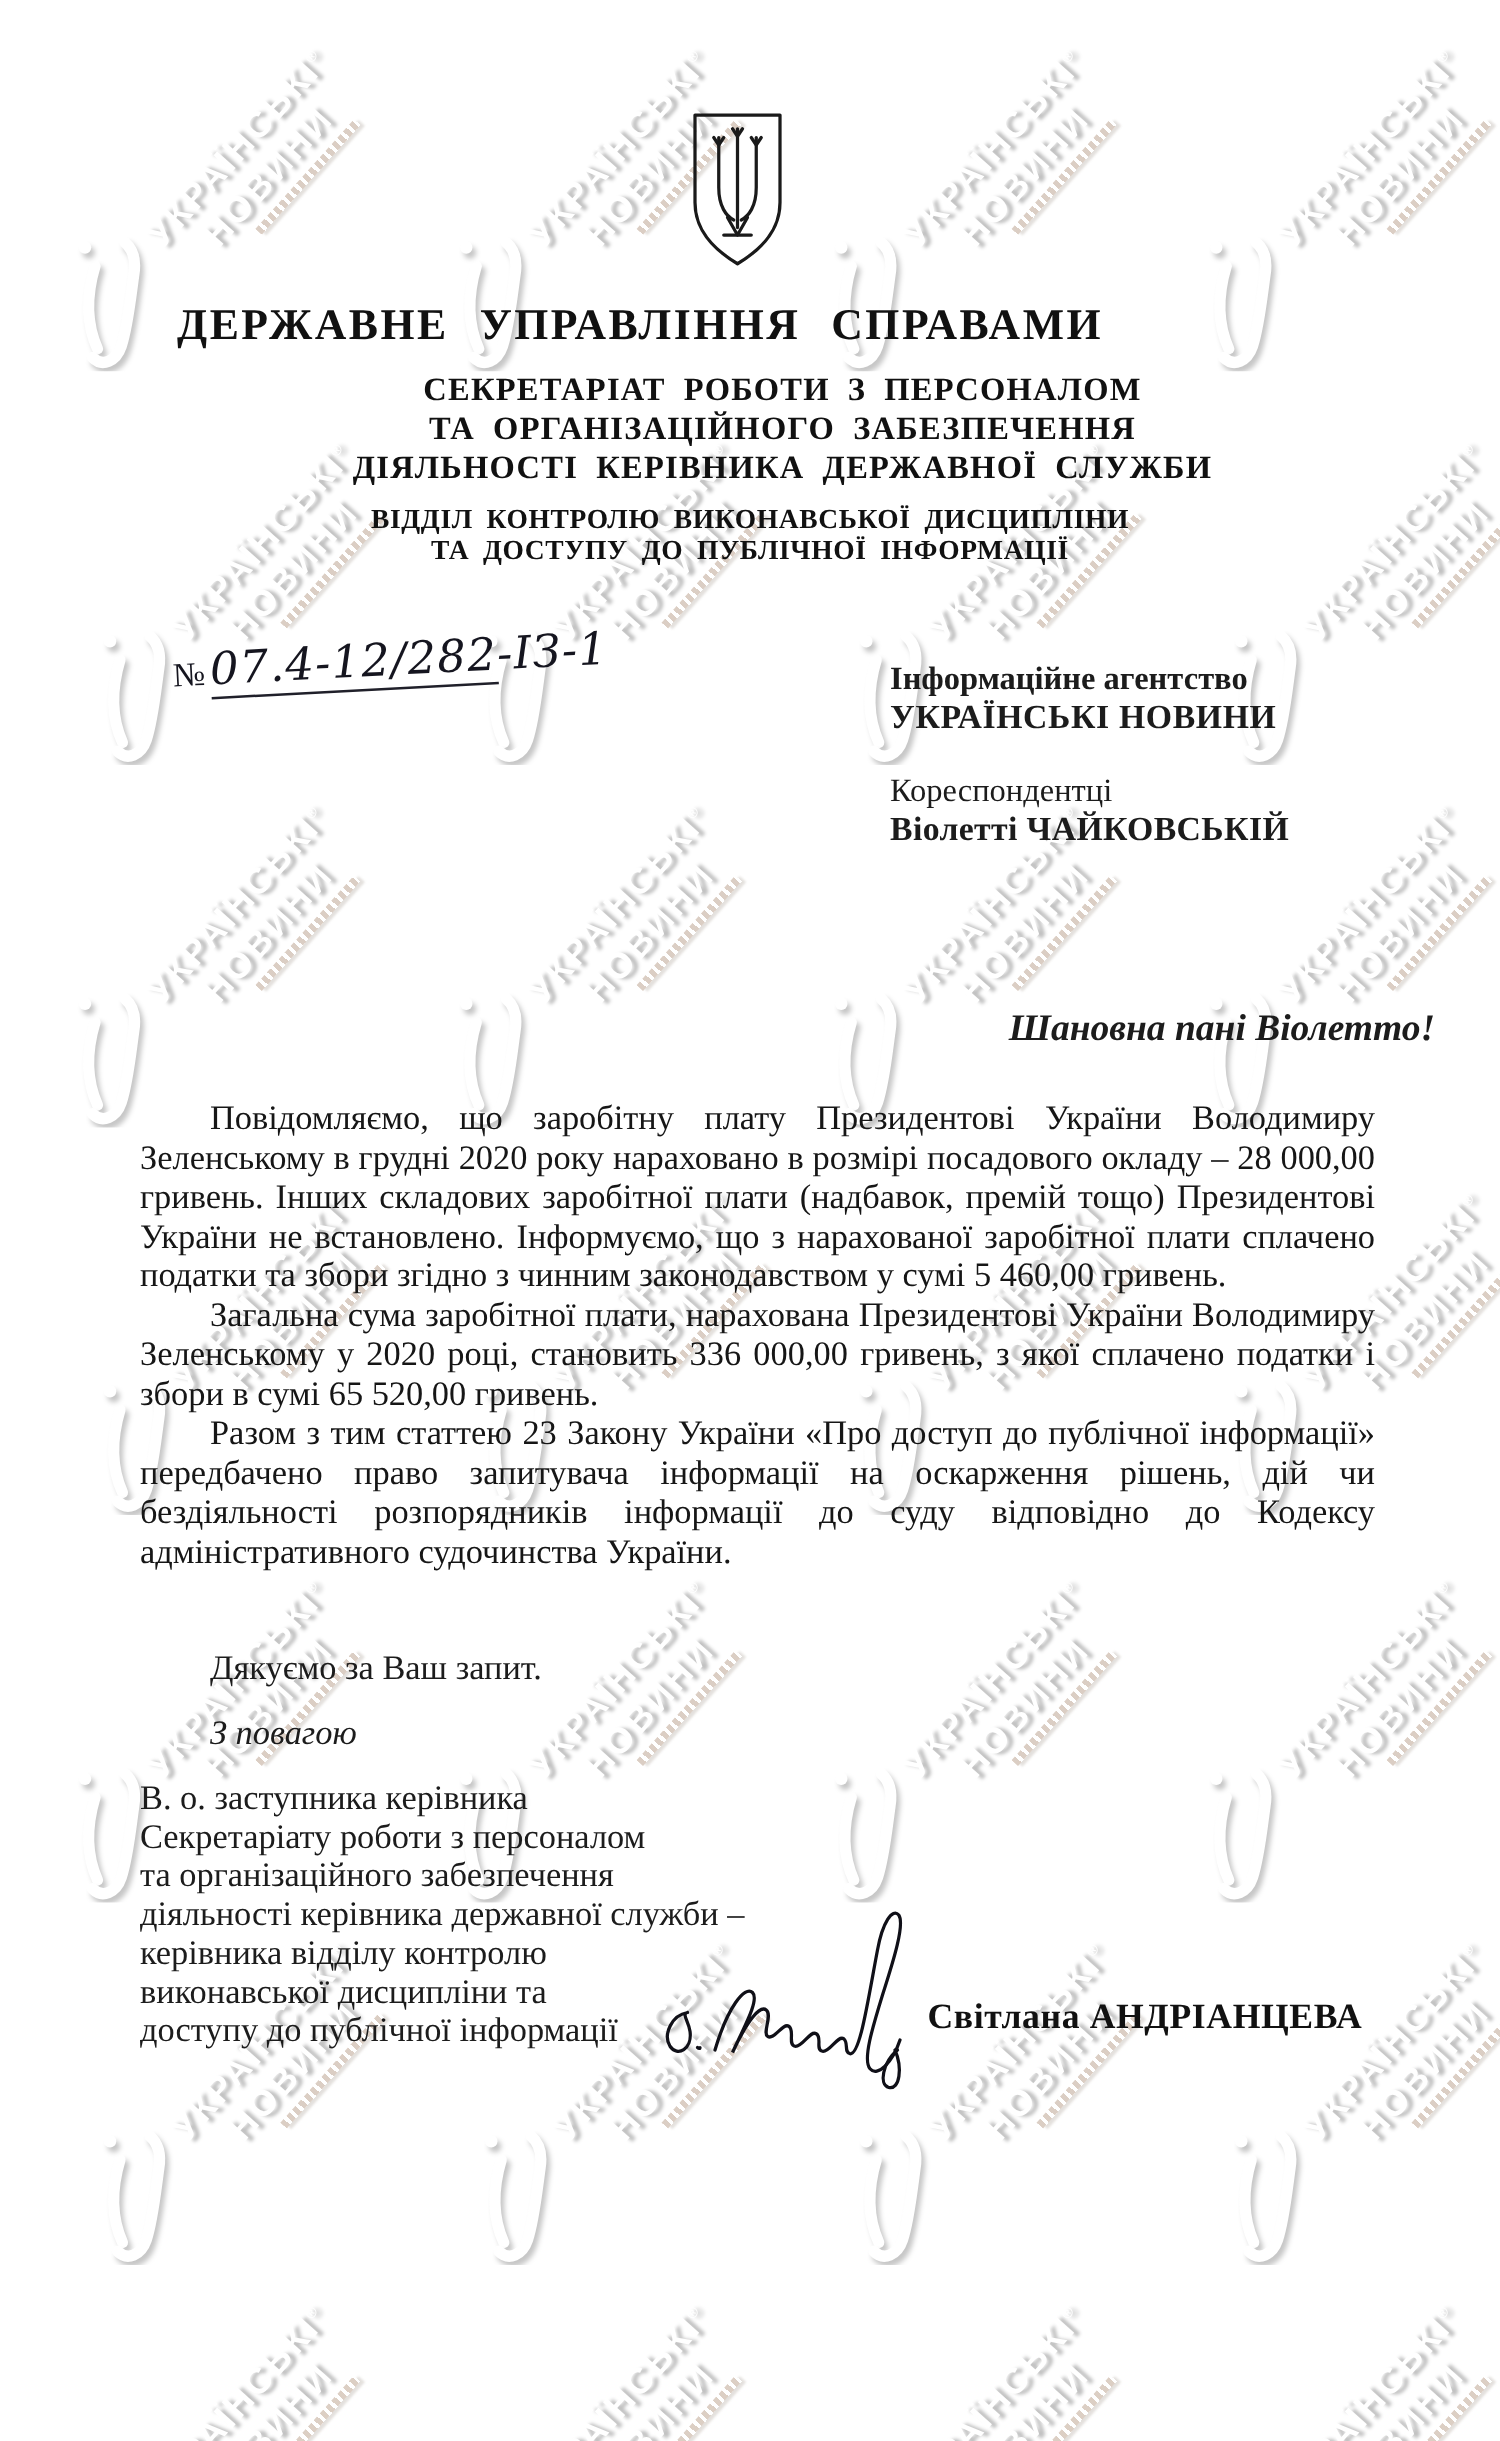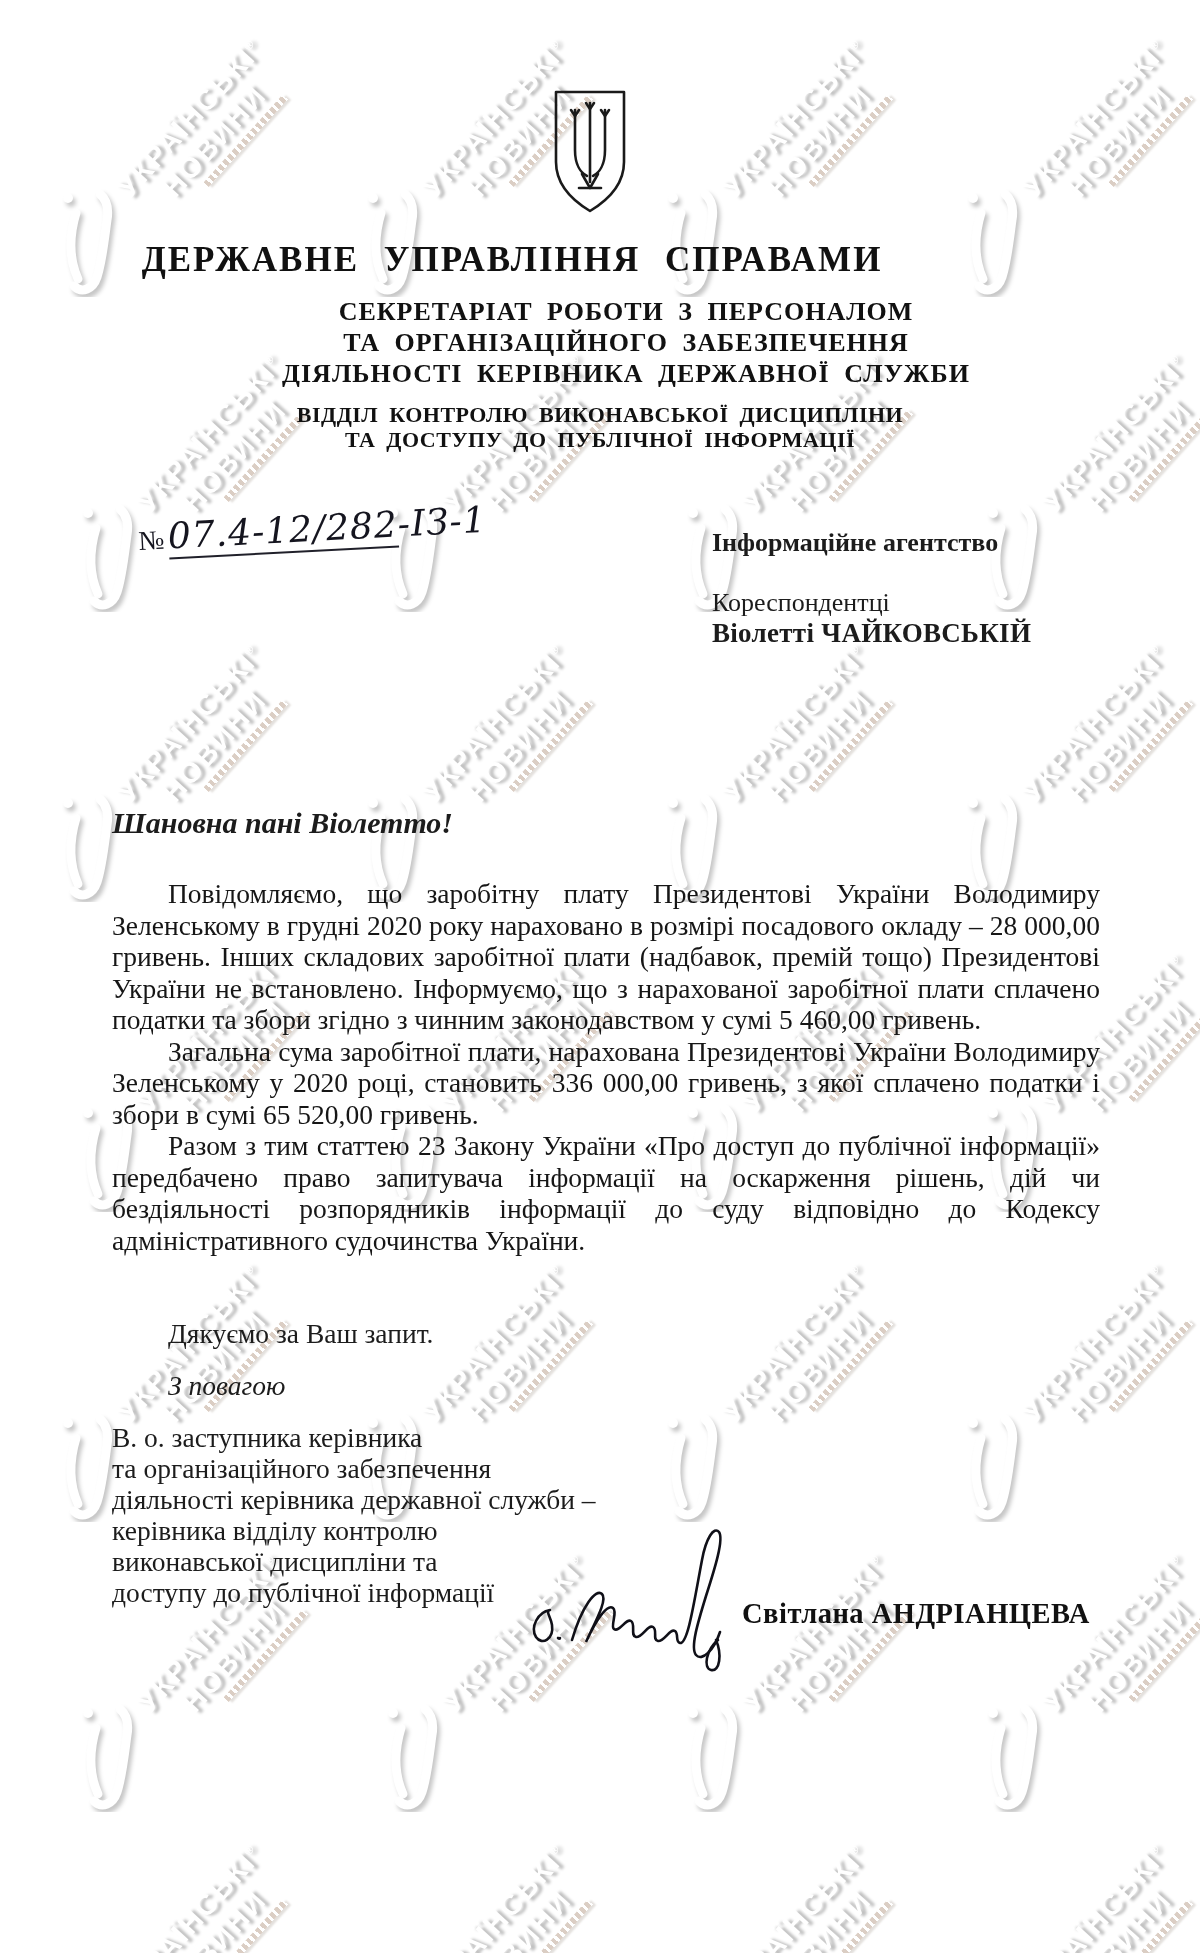--- a/index.html
+++ b/index.html
@@ -53,22 +53,22 @@
     font-family:"DejaVu Serif", serif;font-style:italic;font-size:36px;
     letter-spacing:1px;
   }
   .ref-underlined{border-bottom:2px solid #20202a;padding-bottom:1px;}
   .recipient{position:absolute;left:712px;top:528px;line-height:30px;}
   .recipient .r1{font-weight:bold;font-size:26px;}
   .recipient .r2{font-weight:bold;font-size:27px;letter-spacing:.5px;}
   .recipient .r3{font-size:26px;margin-top:30px;}
   .recipient .r4{font-weight:bold;font-size:27px;letter-spacing:.3px;}
   .salutation{
-    position:absolute;left:112px;top:806px;width:988px;text-align:left;
-    font-size:30px;font-weight:bold;font-style:italic;
+    position:absolute;left:112px;top:806px;width:988px;text-align:right;
+    font-size:30px;font-weight:bold;font-style:italic;padding-left:48px;
   }
   .body-text{
     position:absolute;left:112px;top:878px;width:988px;
     font-size:27.5px;line-height:31.5px;text-align:justify;color:#161616;
   }
   .body-text p{margin:0;text-indent:56px;}
   .thanks{position:absolute;left:168px;top:1318px;font-size:27.5px;}
   .closing{position:absolute;left:168px;top:1370px;font-size:27.5px;font-style:italic;}
   .sig-lines{
     position:absolute;left:112px;top:1422px;font-size:27.5px;line-height:31px;
@@ -486,39 +486,41 @@
         <div>ТА ДОСТУПУ ДО ПУБЛІЧНОЇ ІНФОРМАЦІЇ</div>
       </div>
 
     <div class="ref-row">
       <span class="ref-label">№</span>
       <span class="ref-number ref-underlined">07.4-12/282</span><span class="ref-number">-ІЗ-1</span>
     </div>
 
     <div class="recipient">
       <div class="r1">Інформаційне агентство</div>
+      <div class="r2">УКРАЇНСЬКІ НОВИНИ</div>
       <div class="r3">Кореспондентці</div>
       <div class="r4">Віолетті ЧАЙКОВСЬКІЙ</div>
     </div>
 
     <div class="salutation">Шановна пані Віолетто!</div>
 
     <div class="body-text">
 
     <p>Повідомляємо, що заробітну плату Президентові України Володимиру Зеленському в грудні 2020 року нараховано в розмірі посадового окладу – 28 000,00 гривень. Інших складових заробітної плати (надбавок, премій тощо) Президентові України не встановлено. Інформуємо, що з нарахованої заробітної плати сплачено податки та збори згідно з чинним законодавством у сумі 5 460,00 гривень.</p>
         <p>Загальна сума заробітної плати, нарахована Президентові України Володимиру Зеленському у 2020 році, становить 336 000,00 гривень, з якої сплачено податки і збори в сумі 65 520,00 гривень.</p>
         <p>Разом з тим статтею 23 Закону України «Про доступ до публічної інформації» передбачено право запитувача інформації на оскарження рішень, дій чи бездіяльності розпорядників інформації до суду відповідно до Кодексу адміністративного судочинства України.</p>
       </div>
 
     <div class="thanks">Дякуємо за Ваш запит.</div>
     <div class="closing">З повагою</div>
 
     <div class="sig-lines">
 
     <div>В. о. заступника керівника</div>
+        <div>Секретаріату роботи з персоналом</div>
         <div>та організаційного забезпечення</div>
         <div>діяльності керівника державної служби –</div>
         <div>керівника відділу контролю</div>
         <div>виконавської дисципліни та</div>
         <div>доступу до публічної інформації</div>
       </div>
 
     <div class="signature">
       <svg width="250" height="180" viewBox="0 0 250 180">
         <path d="M38,112 C26,114 18,129 24,139 C30,148 42,141 40,127 C39,119 33,113 38,112"></path>

